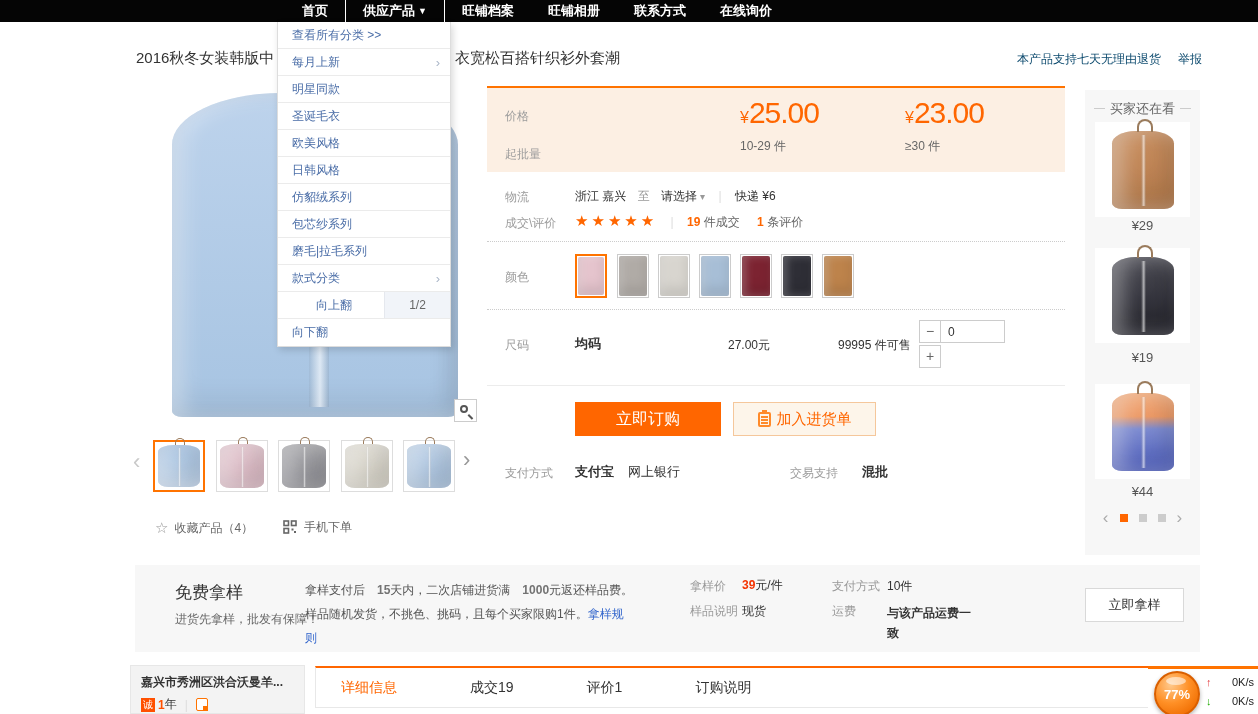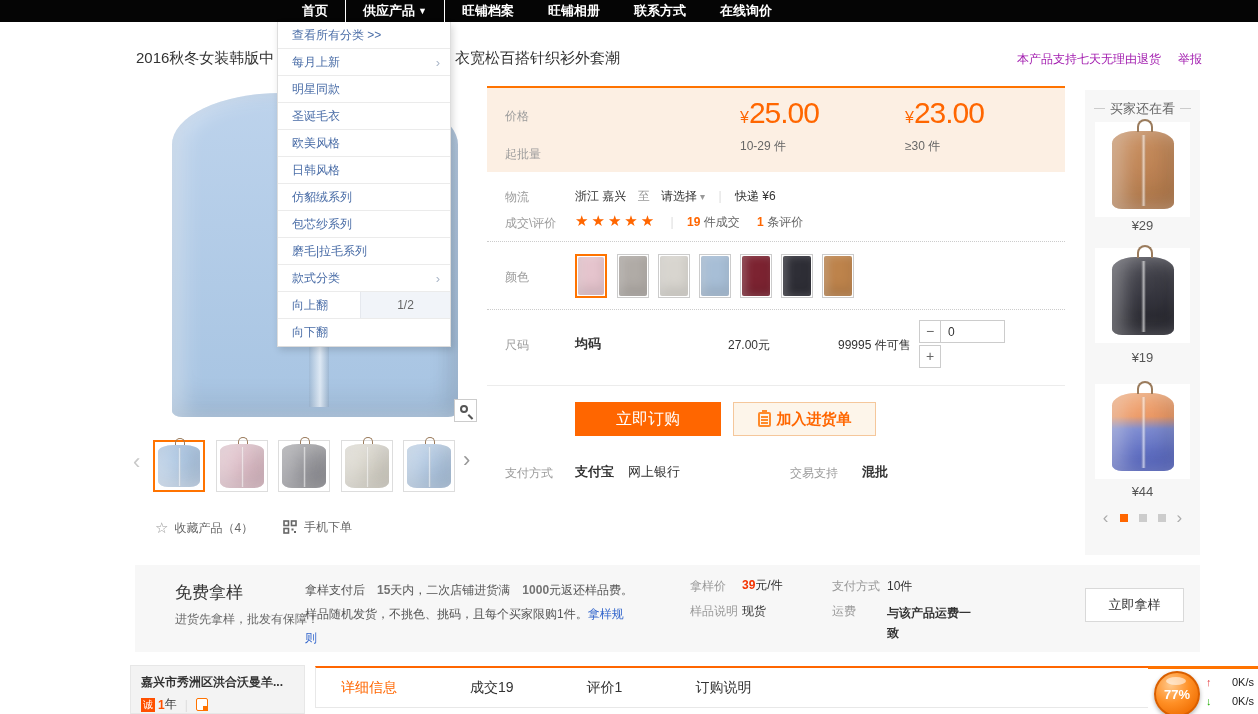--- a/index.html
+++ b/index.html
@@ -14,29 +14,29 @@
             padding:0 17px; white-space:nowrap; cursor:pointer; }
   .topnav .nav-item.active { border-left:1px solid #fff; border-right:1px solid #fff; }
   .topnav .nav-arrow { font-size:9px; vertical-align:1px; margin-left:3px; }
 
   
   .dropdown { position:absolute; left:277px; top:22px; width:174px; background:#fff;
               border:1px solid #ddd; border-top:none; box-shadow:2px 3px 7px rgba(0,0,0,.15); z-index:30; }
   .dd-item { height:27px; line-height:27px; padding:0 10px 0 14px; font-size:12px; color:#4a6da7;
              border-bottom:1px solid #ebebeb; display:flex; justify-content:space-between; cursor:pointer; }
   .dd-item .chev { color:#aab6c8; font-size:13px; }
-  .dd-pager-row { display:flex; border-bottom:1px solid #ebebeb; height:27px; }
+  .dd-pager-row { display:flex; border-bottom:1px solid #ebebeb; height:27px;padding-left:24px; }
   .dd-pager-row .pg-btn { width:82px; line-height:27px; padding-left:14px; font-size:12px; color:#4a6da7; cursor:pointer; }
   .dd-pager-row .pg-num { flex:1; background:#f1f4f9; border-left:1px solid #e5e8ee; text-align:center;
              line-height:27px; font-size:12px; color:#666; }
   .dd-item:last-child { border-bottom:none; }
 
   
   .title-part { position:absolute; top:49px; font-size:15px; color:#333; white-space:nowrap; }
-  .meta-right { position:absolute; top:51px; font-size:12px; color:#a21caf; white-space:nowrap; cursor:default; }
+  .meta-right { position:absolute; top:51px; font-size:12px; color:#0c4a6e; white-space:nowrap; cursor:default; }
 
   
   .garment { position:relative; border-radius:38% 38% 10px 10px / 16% 16% 6px 6px;
              box-shadow: inset 12px 0 20px rgba(255,255,255,.35), inset -12px 0 20px rgba(0,0,0,.08),
                          inset 0 -18px 26px rgba(0,0,0,.07); }
   .garment::before { content:""; position:absolute; top:-12px; left:50%; margin-left:-6px; width:12px; height:11px;
              border:2px solid #9a7b5c; border-bottom:none; border-radius:8px 8px 0 0; }
   .garment::after { content:""; position:absolute; top:6%; bottom:3%; left:48%; width:7%;
              background:linear-gradient(90deg, rgba(0,0,0,.05), rgba(255,255,255,.6) 55%, rgba(0,0,0,.07)); }
   .swatch-img { border-radius:2px; box-shadow: inset 0 -8px 12px rgba(0,0,0,.10), inset 4px 0 8px rgba(255,255,255,.25); }
@@ -65,21 +65,21 @@
   .swatch .swatch-img { width:100%; height:100%; }
 
   .step-btn { position:absolute; width:22px; height:23px; background:#fff; border:1px solid #ccc;
               font-size:14px; color:#666; text-align:center; line-height:21px; cursor:pointer; }
   .qty-input { position:absolute; left:941px; top:320px; width:64px; height:23px; border:1px solid #ccc;
                border-left:none; font-size:12px; padding-left:7px; color:#333; outline:none; }
 
   .btn-order { position:absolute; left:575px; top:402px; width:146px; height:34px; background:#ff6600;
                color:#fff; font-size:16px; text-align:center; line-height:34px; cursor:pointer; }
   .btn-cart  { position:absolute; left:733px; top:402px; width:143px; height:34px; background:#fdf5ea;
-               border:1px solid #f5c79b; color:#ff6600; font-size:15px; text-align:center; line-height:32px; cursor:pointer;font-weight:bold; }
+               border:1px solid #f5c79b; color:#ff6600; font-size:15px; text-align:center; line-height:32px; cursor:pointer; }
   .clip-icon { display:inline-block; width:13px; height:15px; border:2px solid #ff8a2a; border-radius:2px;
                position:relative; vertical-align:-3px; margin-right:6px; background:#fdf5ea; }
   .clip-icon::before { content:""; position:absolute; left:2px; top:-4px; width:5px; height:3px; background:#ff8a2a; }
   .clip-icon::after { content:""; position:absolute; left:1px; top:2px; width:7px; height:1.5px; background:#ff8a2a;
                box-shadow:0 3px 0 #ff8a2a, 0 6px 0 #ff8a2a; }
 
   
   .mag-btn { position:absolute; left:454px; top:399px; width:23px; height:23px; background:#fff;
              border:1px solid #ccc; cursor:pointer; }
   .mag-glass { position:absolute; left:5px; top:5px; width:8px; height:8px; border:2px solid #555; border-radius:50%; }

